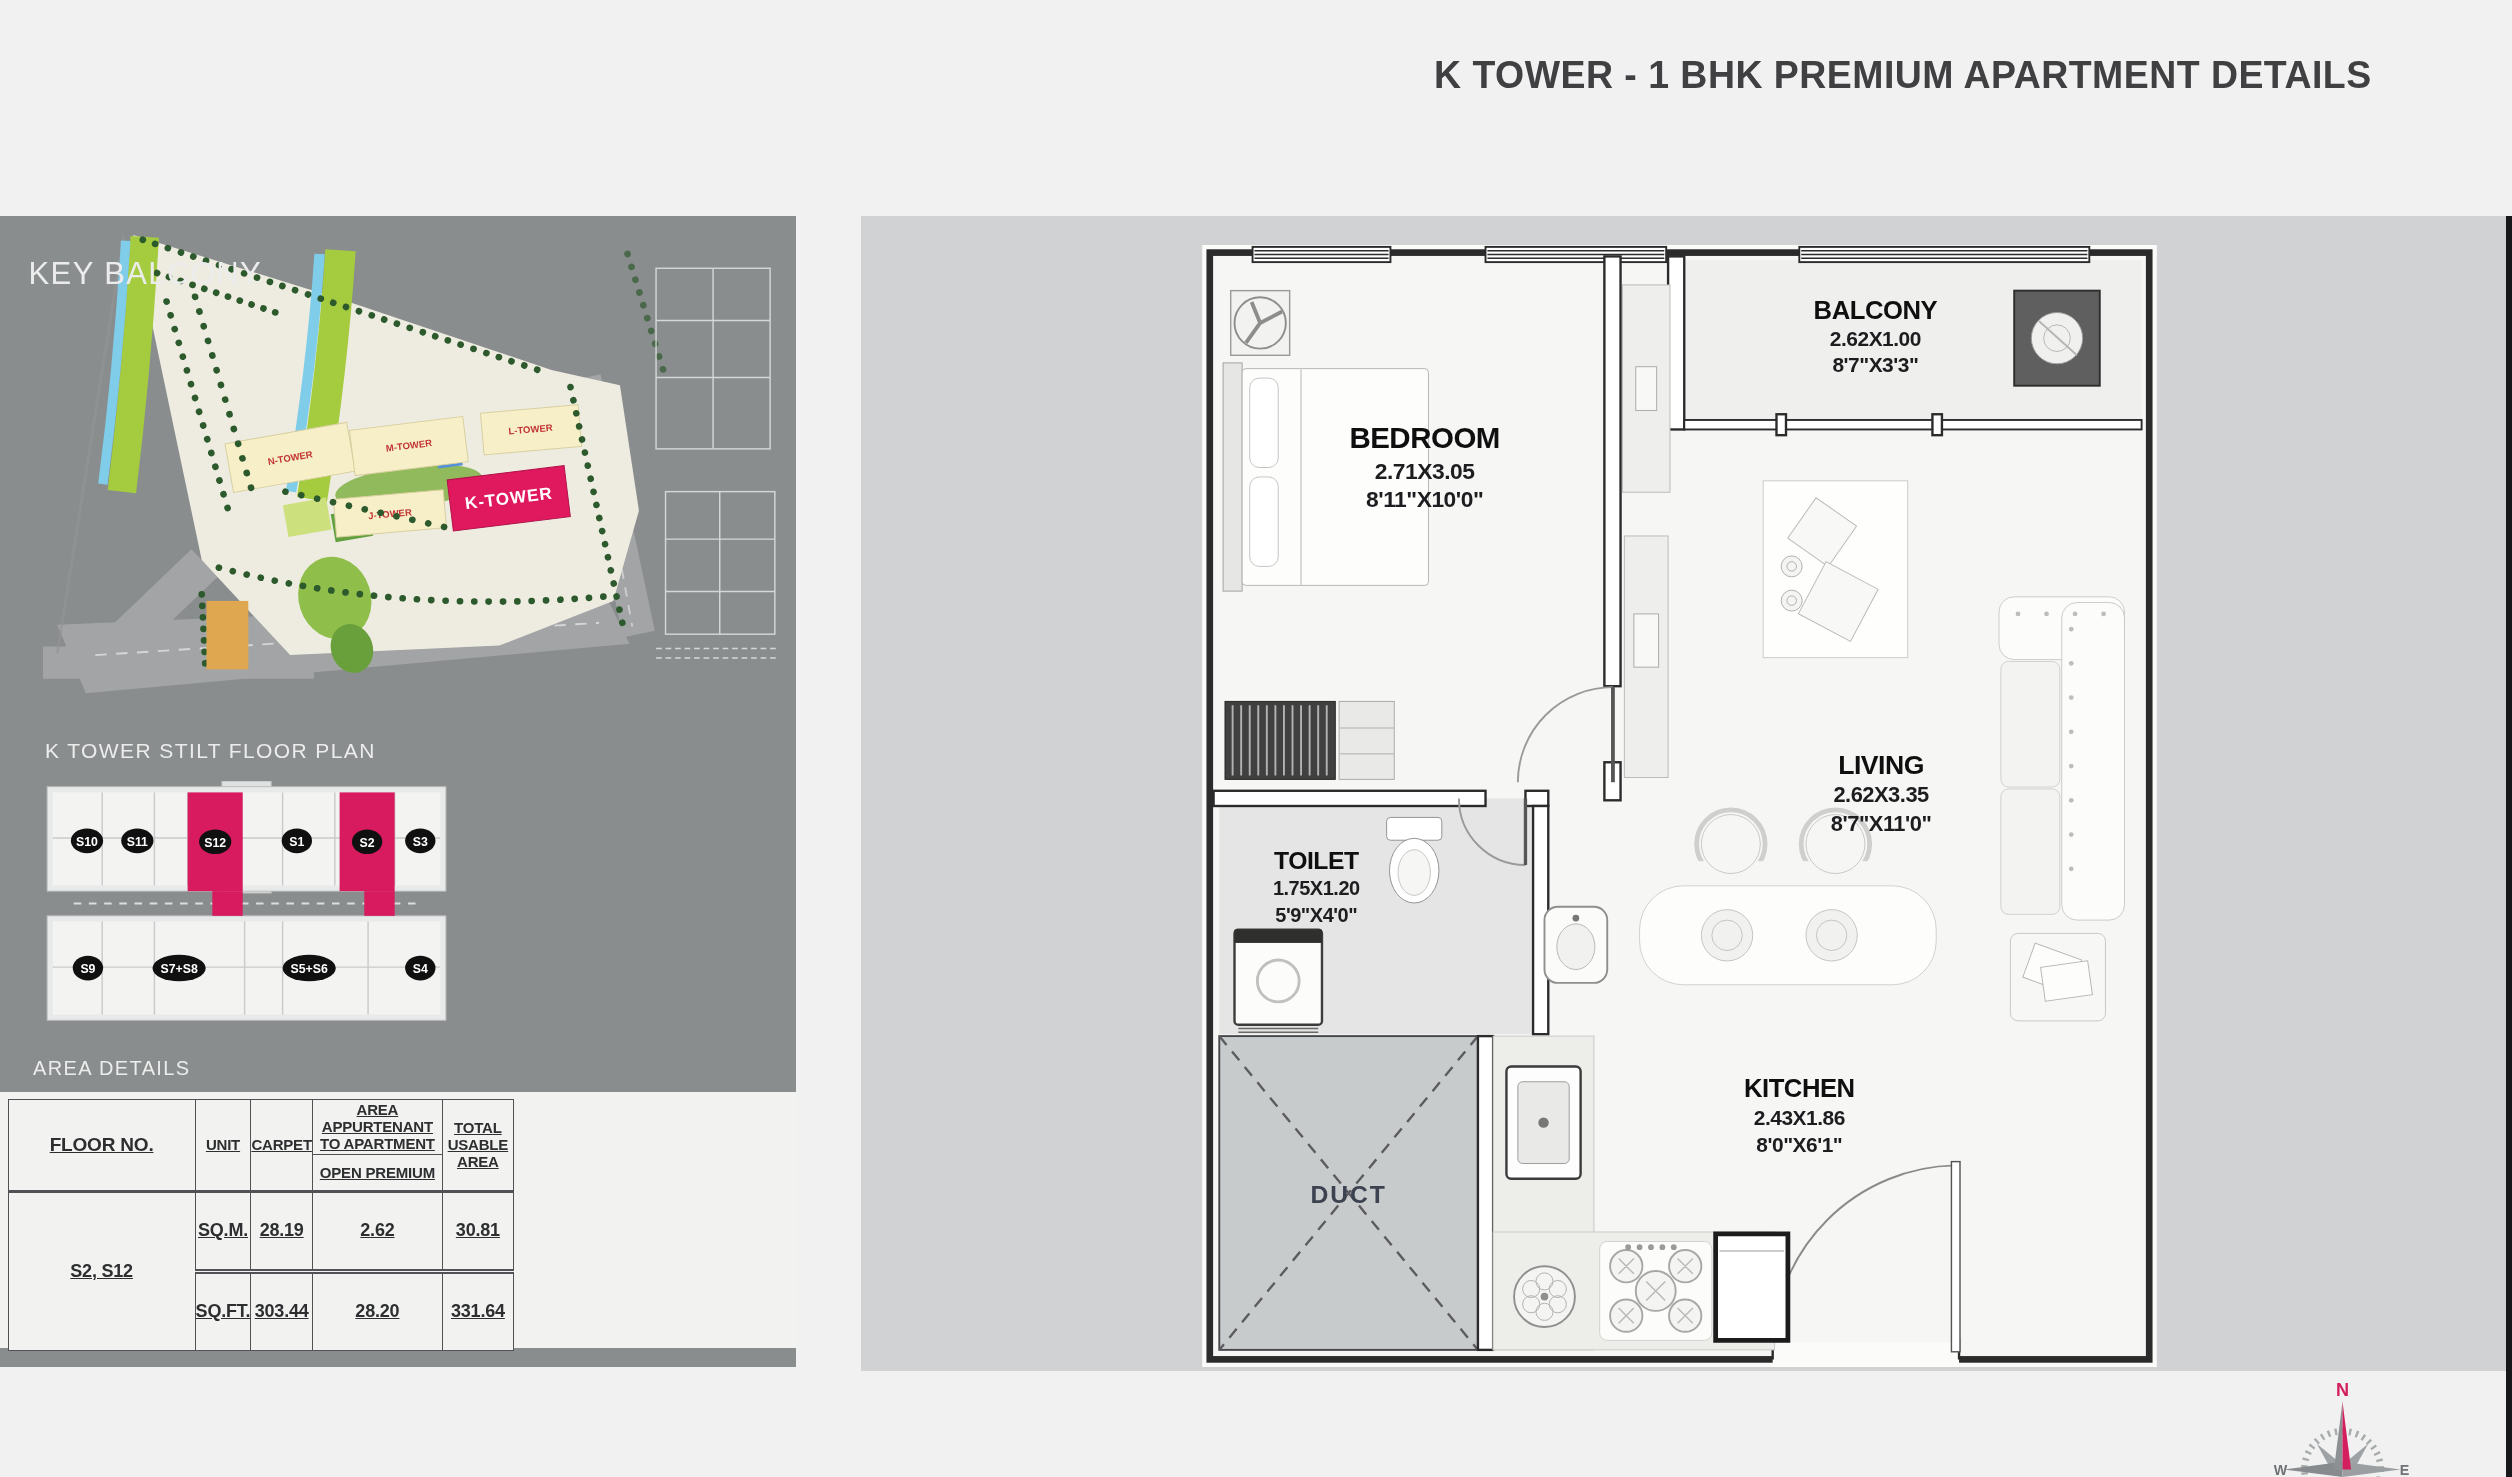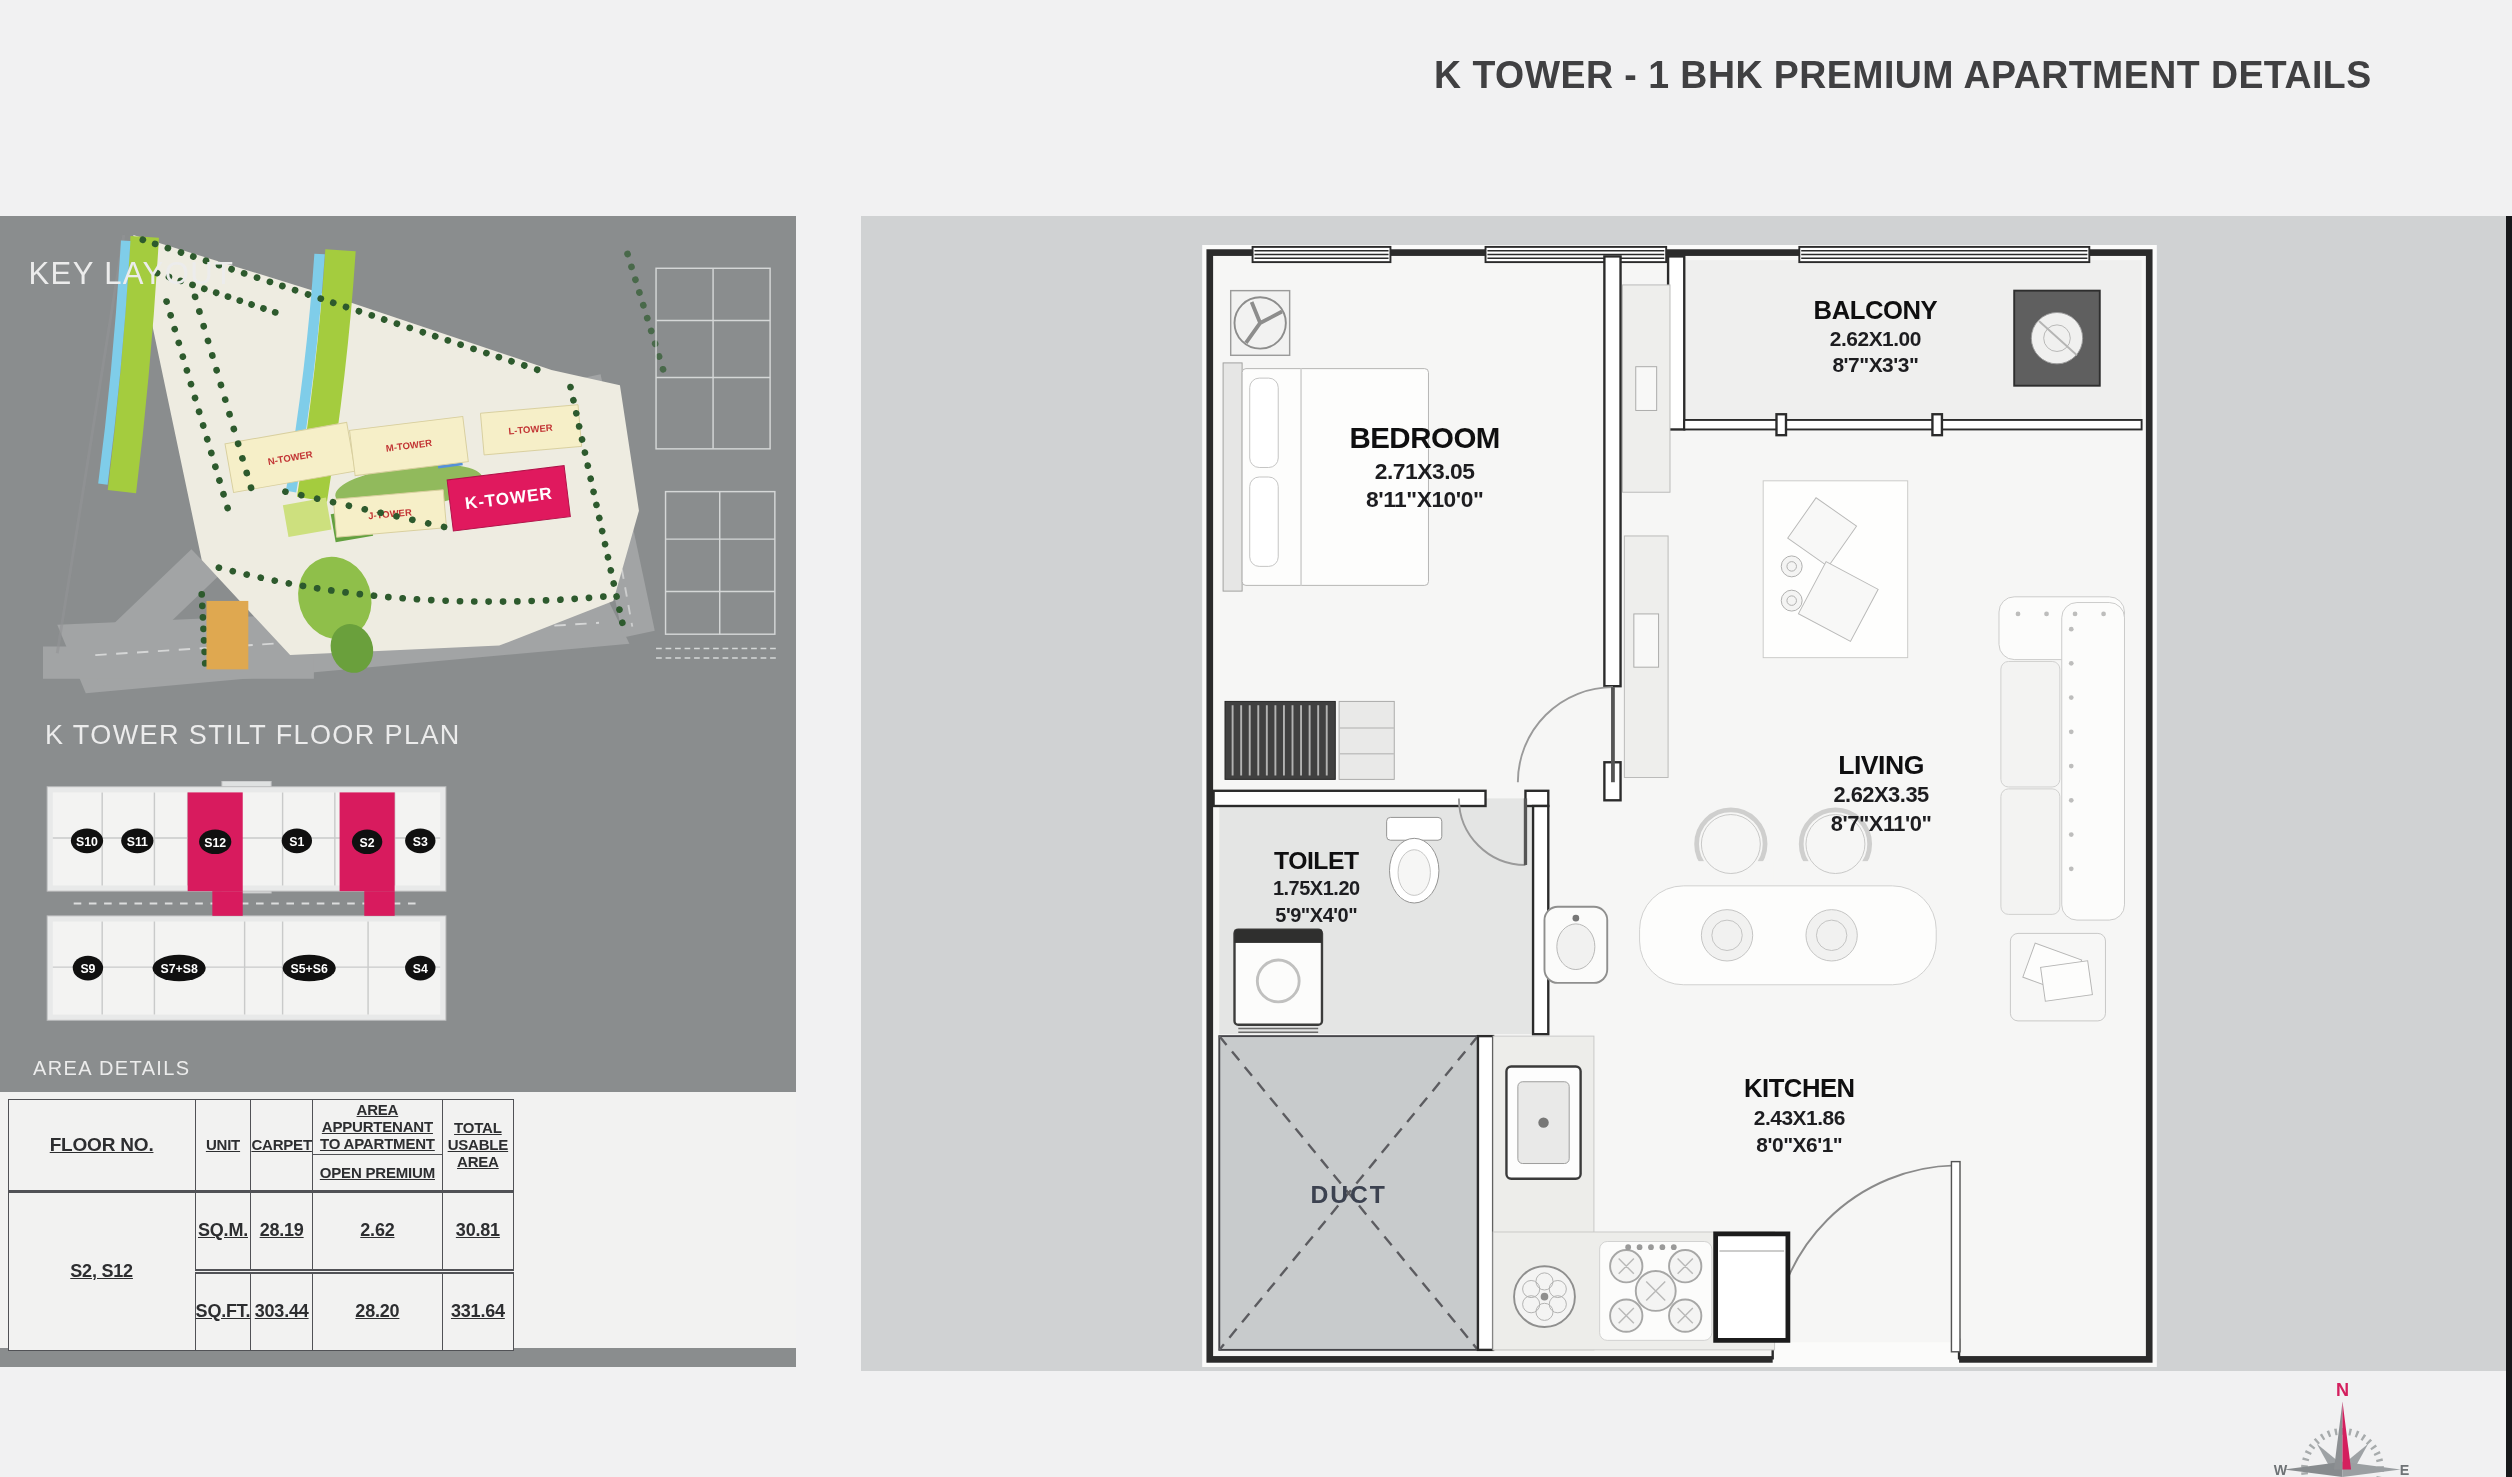--- a/index.html
+++ b/index.html
@@ -7,21 +7,21 @@
        background:#f1f1f2;font-family:"Liberation Sans",sans-serif;}
   .abs{position:absolute;}
   
   #page-title{left:1434px;top:53px;width:1008px;font-size:39px;font-weight:700;
       color:#404042;letter-spacing:0.5px;transform:scaleX(.96);transform-origin:left top;
       white-space:nowrap;}
   
   #left-panel{left:0;top:216px;width:796px;height:1151px;background:#8a8d8e;}
   .panel-heading{color:#ececec;font-weight:400;letter-spacing:1.4px;}
   #key-layout-heading{left:28.5px;top:40px;font-size:31px;}
-  #stilt-heading{left:45px;top:504px;font-size:27px;}
+  #stilt-heading{left:45px;top:523px;font-size:21px;}
   #area-details-heading{left:33px;top:841px;font-size:20px;}
   #white-band{left:0;top:876px;width:796px;height:256px;background:#f2f2f1;}
   
   table.area{border-collapse:collapse;margin:6.7px 0 0 7.6px;table-layout:fixed;
       color:#2d2e30;text-align:center;background:#f2f2f1;}
   table.area td{border:1.9px solid #515256;padding:0;vertical-align:middle;
       font-weight:700;letter-spacing:-0.2px;text-decoration:underline;}
   td.h{font-size:15px;line-height:1.15;}
   td.flat-h{font-size:19px;}
   td.val{font-size:18px;}
@@ -99,21 +99,21 @@
     <rect x="217" y="405" width="44" height="72" fill="#dfa850"></rect>
     <g stroke="#e8eaea" fill="none" stroke-width="1.5" opacity=".8">
       <rect x="690" y="55" width="120" height="190"></rect>
       <path d="M 690 110 H 810 M 690 170 H 810 M 750 55 V 245"></path>
       <rect x="700" y="290" width="115" height="150"></rect>
       <path d="M 700 340 H 815 M 700 395 H 815 M 757 290 V 440"></path>
       <path d="M 690 455 H 820 M 690 465 H 820" stroke-dasharray="6 4"></path>
     </g>
   </svg>
 
-  <div class="abs panel-heading" id="key-layout-heading">KEY LAYOUT</div>
+  <div class="abs panel-heading" id="key-layout-heading">KEY BALCONY</div>
   <div class="abs panel-heading" id="stilt-heading">K TOWER STILT FLOOR PLAN</div>
 
   <svg class="abs" style="left:45px;top:565px" width="404" height="245" viewBox="0 0 425 258">
     <g>
       <rect x="186" y="0" width="52" height="118" fill="#dfe1e1" stroke="#b9babb"></rect>
       <path d="M 192 8 H 232 M 192 20 H 232 M 192 32 H 232 M 192 44 H 232 M 192 56 H 232 M 192 68 H 232" stroke="#c3c4c5" stroke-width="2" fill="none"></path>
       <rect x="2" y="6" width="420" height="110" fill="#e8e9e9" stroke="#b9babb"></rect>
       <rect x="2" y="142" width="420" height="110" fill="#e8e9e9" stroke="#b9babb"></rect>
       <rect x="8" y="12" width="408" height="98" fill="#f3f3f2"></rect>
       <rect x="8" y="148" width="408" height="98" fill="#f3f3f2"></rect>

